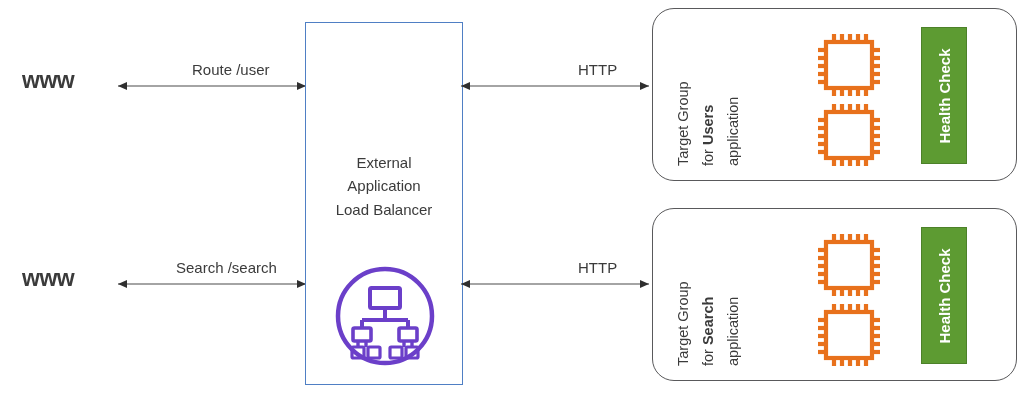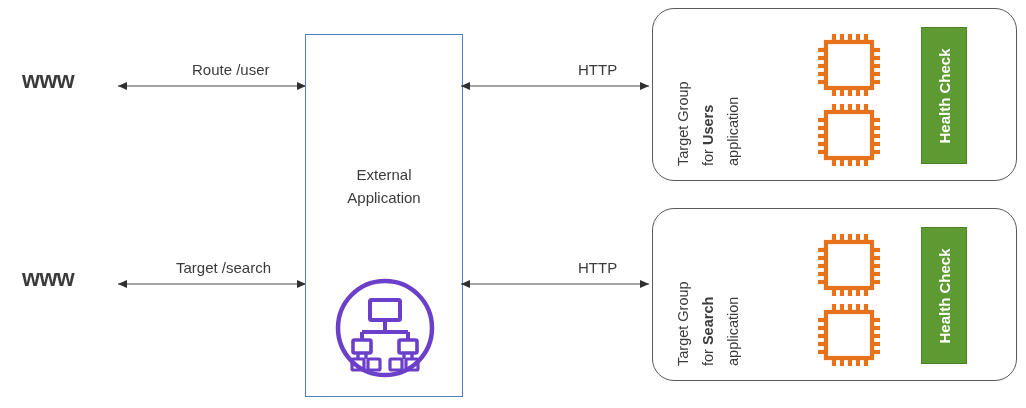--- a/index.html
+++ b/index.html
@@ -153,27 +153,28 @@
   </div>
   <div class="arrow-label" style="left:192px; top:62px;">Route /user</div>
 
   <div class="www-label" style="left:22px; top:267px;">www</div>
 
   <div class="arrow-wrap" style="left:118px; top:276px; width:188px; height:16px;">
     <div class="arrow-line"></div>
     <div class="arrow-head left"></div>
     <div class="arrow-head right"></div>
   </div>
-  <div class="arrow-label" style="left:176px; top:260px;">Target /search</div>
-
-  <div class="lb-box" style="left:305px; top:34px; width:158px; height:363px;">
+  <div class="arrow-label" style="left:176px; top:260px;">Search /search</div>
+
+  <div class="lb-box" style="left:305px; top:22px; width:158px; height:363px;">
 
     <div class="lb-title" style="top:128px;">
       <span>External</span>
       <span>Application</span>
+      <span>Load Balancer</span>
     </div>
 
     <div class="lb-icon" style="left:26px; top:240px; width:106px; height:106px;">
       <svg width="106" height="106" viewBox="0 0 106 106">
         <circle cx="53" cy="53" r="47" fill="none" stroke="#6b3fc9" stroke-width="4.5"></circle>
 
         <rect x="38" y="25" width="30" height="20" rx="1.5" fill="none" stroke="#6b3fc9" stroke-width="4"></rect>
 
         <line x1="53" y1="45" x2="53" y2="57" stroke="#6b3fc9" stroke-width="4"></line>
 

